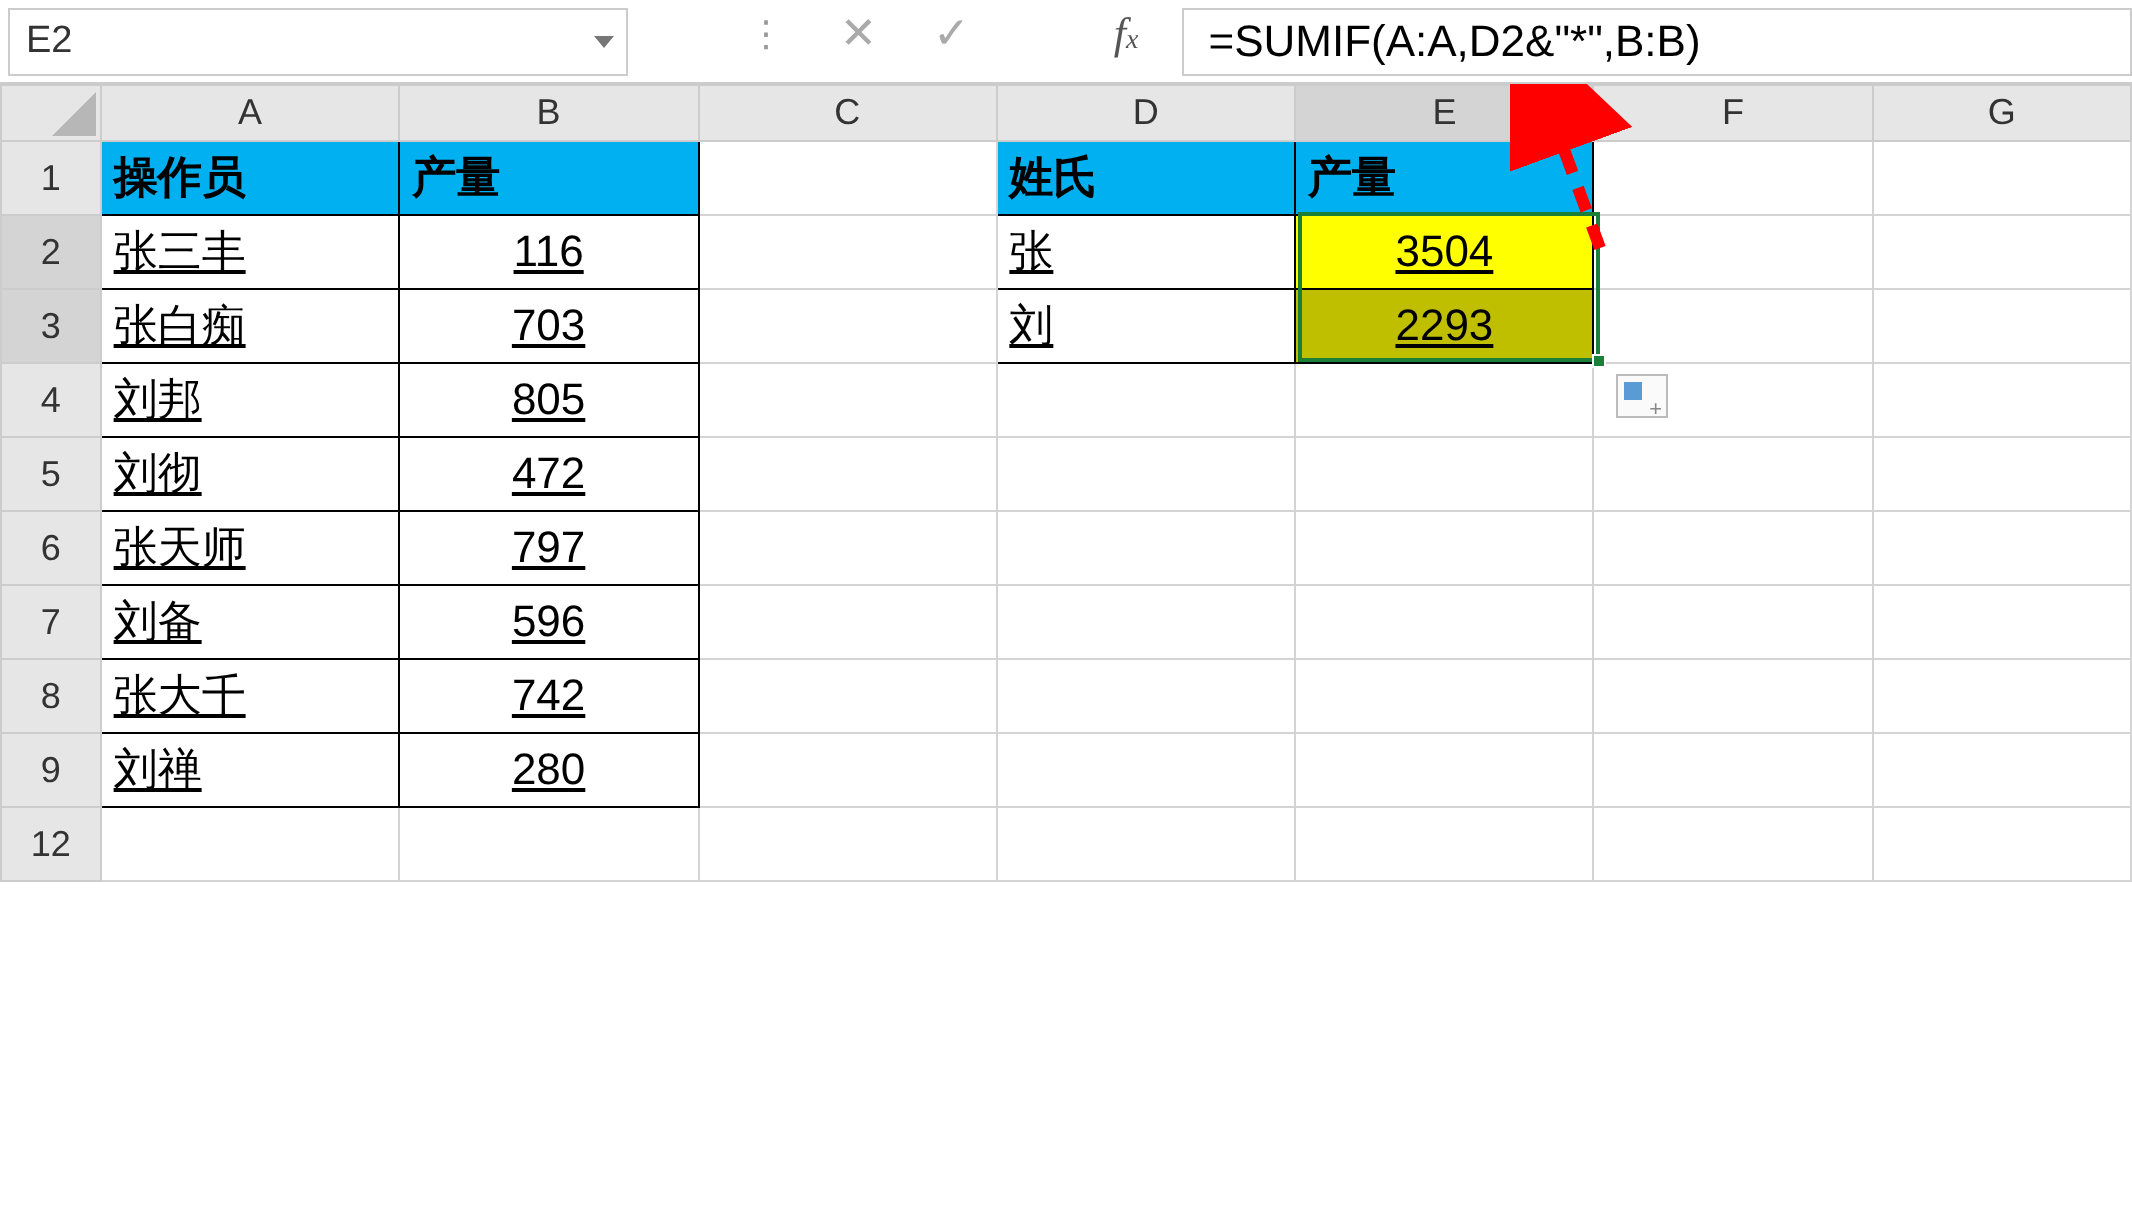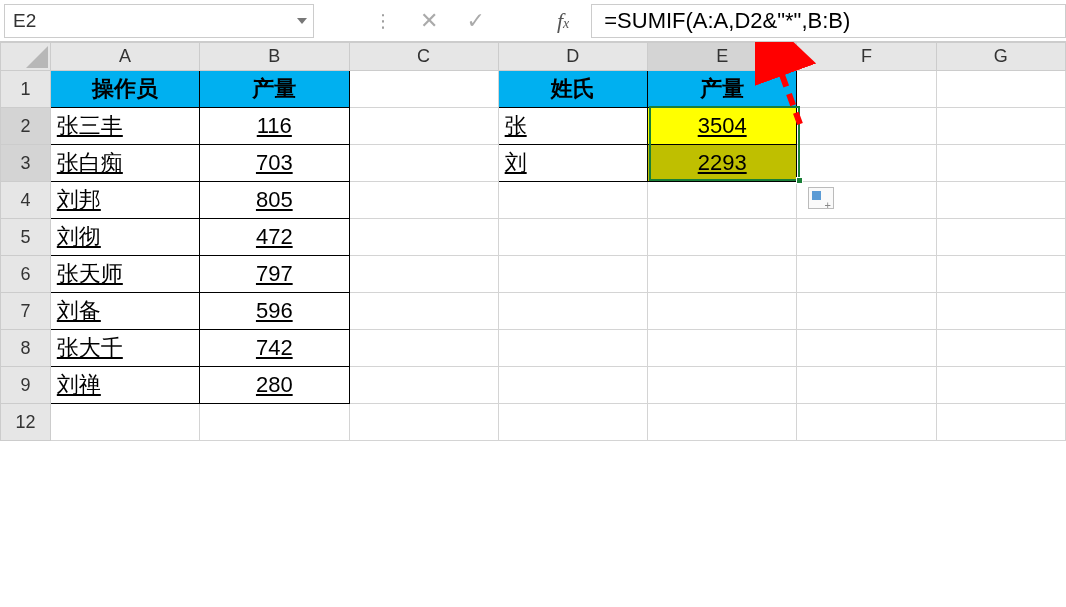--- a/index.html
+++ b/index.html
@@ -1,20 +1,20 @@
 <!DOCTYPE html>
 <html><head>
 <meta charset="utf-8">
 <style>
 * { margin: 0; padding: 0; box-sizing: border-box; }
 body { font-family: "Microsoft YaHei", Arial, sans-serif; background: #fff; width: 1066px; height: 607px; overflow: hidden; }
 
 .formula-bar {
   display: flex;
-  align-items: center;
+  align-items: flex-start;
   height: 42px;
   background: #fff;
   border-bottom: 1px solid #ccc;
   padding: 4px 0 4px 4px;
 }
 .name-box {
   width: 310px;
   height: 34px;
   border: 1px solid #ccc;
   display: flex;
@@ -47,21 +47,21 @@
 .grid th.colh { height: 28px; text-align: center; }
 .grid td.rowh { width: 50px; text-align: center; vertical-align: middle; }
 .grid td.tri  { width: 50px; height: 28px; position: relative; }
 .grid td.tri::after {
   content: ""; position: absolute; right: 2px; bottom: 2px;
   width: 0; height: 0;
   border-left: 22px solid transparent; border-bottom: 22px solid #b7b7b7;
 }
 .grid td.cell { border: 1px solid #d4d4d4; height: 37px; font-size: 22px; padding: 0 6px; vertical-align: middle; background: #fff; }
 .grid th.colh.selcol, .grid td.rowh.selrow { background: #d4d4d4; }
-.hdr-blue { background: #00b0f0 !important; color: #000; font-weight: bold; text-align: center; border: 1px solid #000 !important; }
+.hdr-blue { background: #00b0f0 !important; color: #000; font-weight: bold; text-align: left; border: 1px solid #000 !important; }
 .data-b   { border: 1px solid #000 !important; text-decoration: underline; }
 .t-right  { text-align: center; }
 .hl-yellow { background: #ffff00 !important; }
 .hl-olive  { background: #bfbf00 !important; margin-top: 32px; }
 .sel-outline { position: absolute; border: 2px solid #1a7f37; pointer-events: none; }
 .fill-handle { position: absolute; width: 7px; height: 7px; background: #1a7f37; border: 1px solid #fff; pointer-events: none; }
 
 .arrow-overlay { position: absolute; pointer-events: none; }
 
 .smart-tag { position: absolute; width: 26px; height: 22px; border: 1px solid #bbb; background: #fafafa; }

